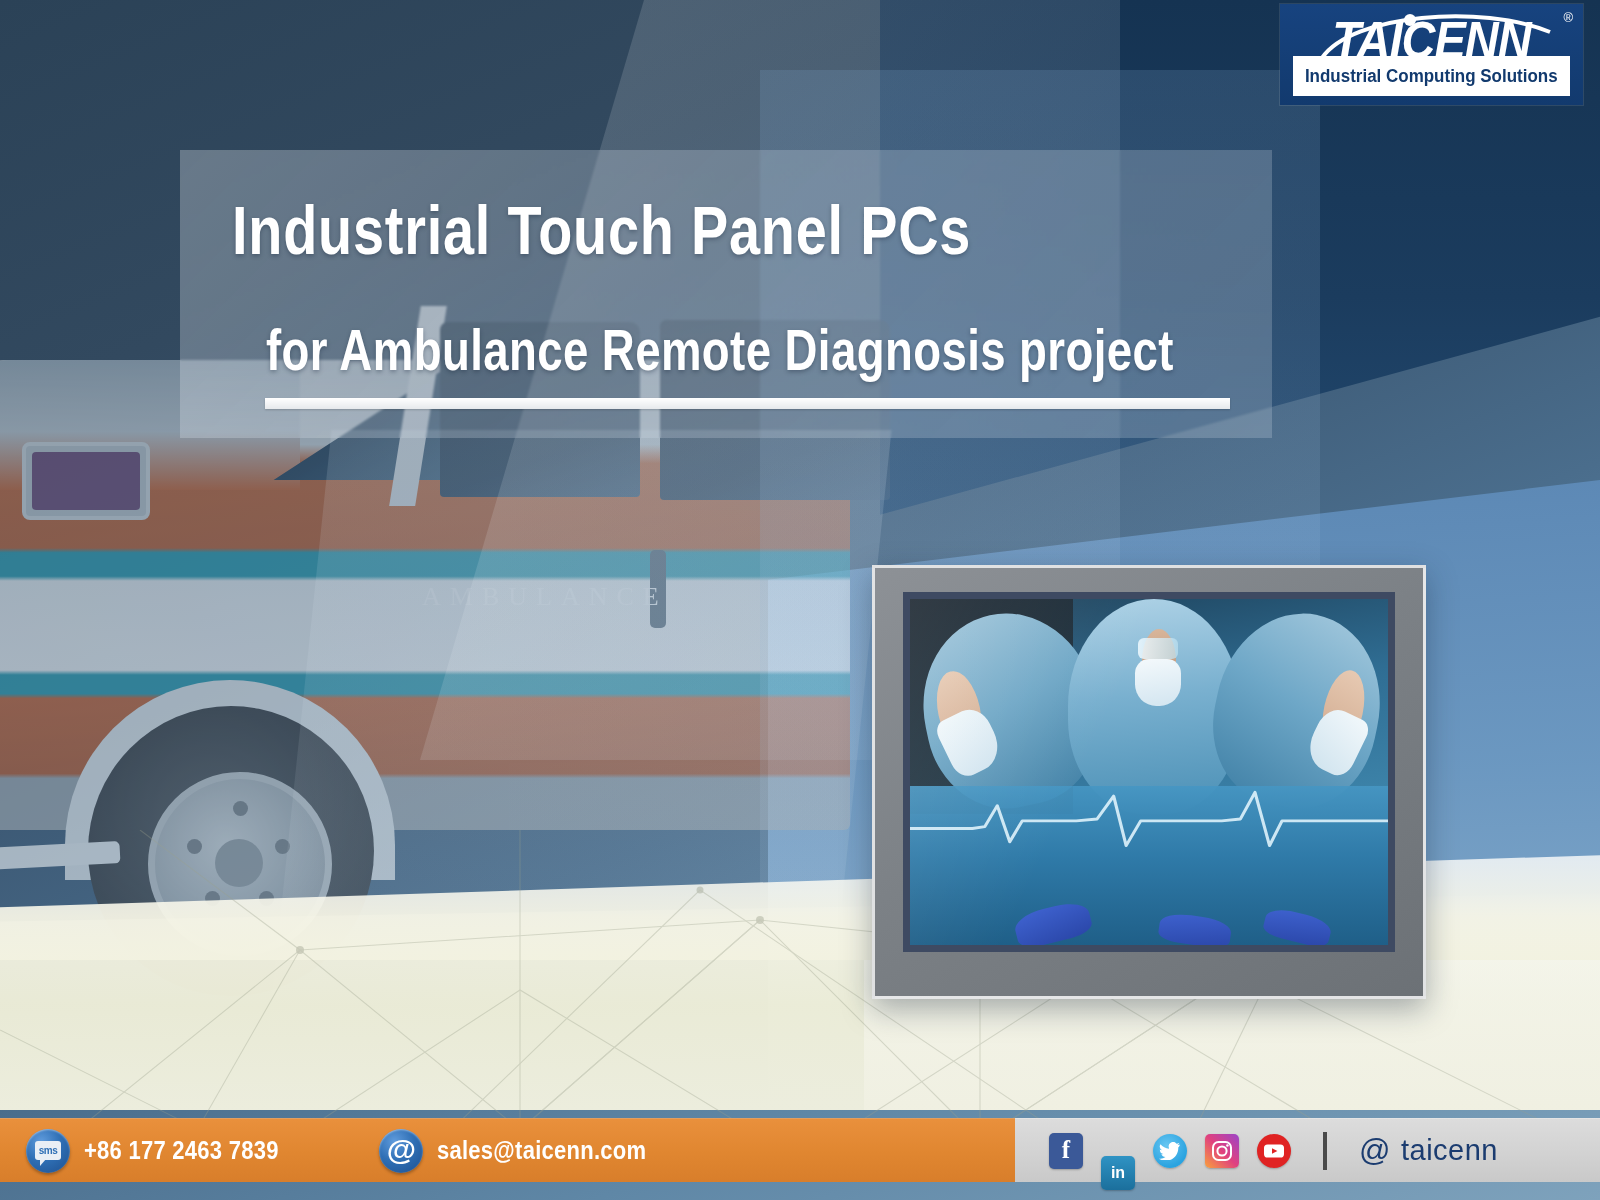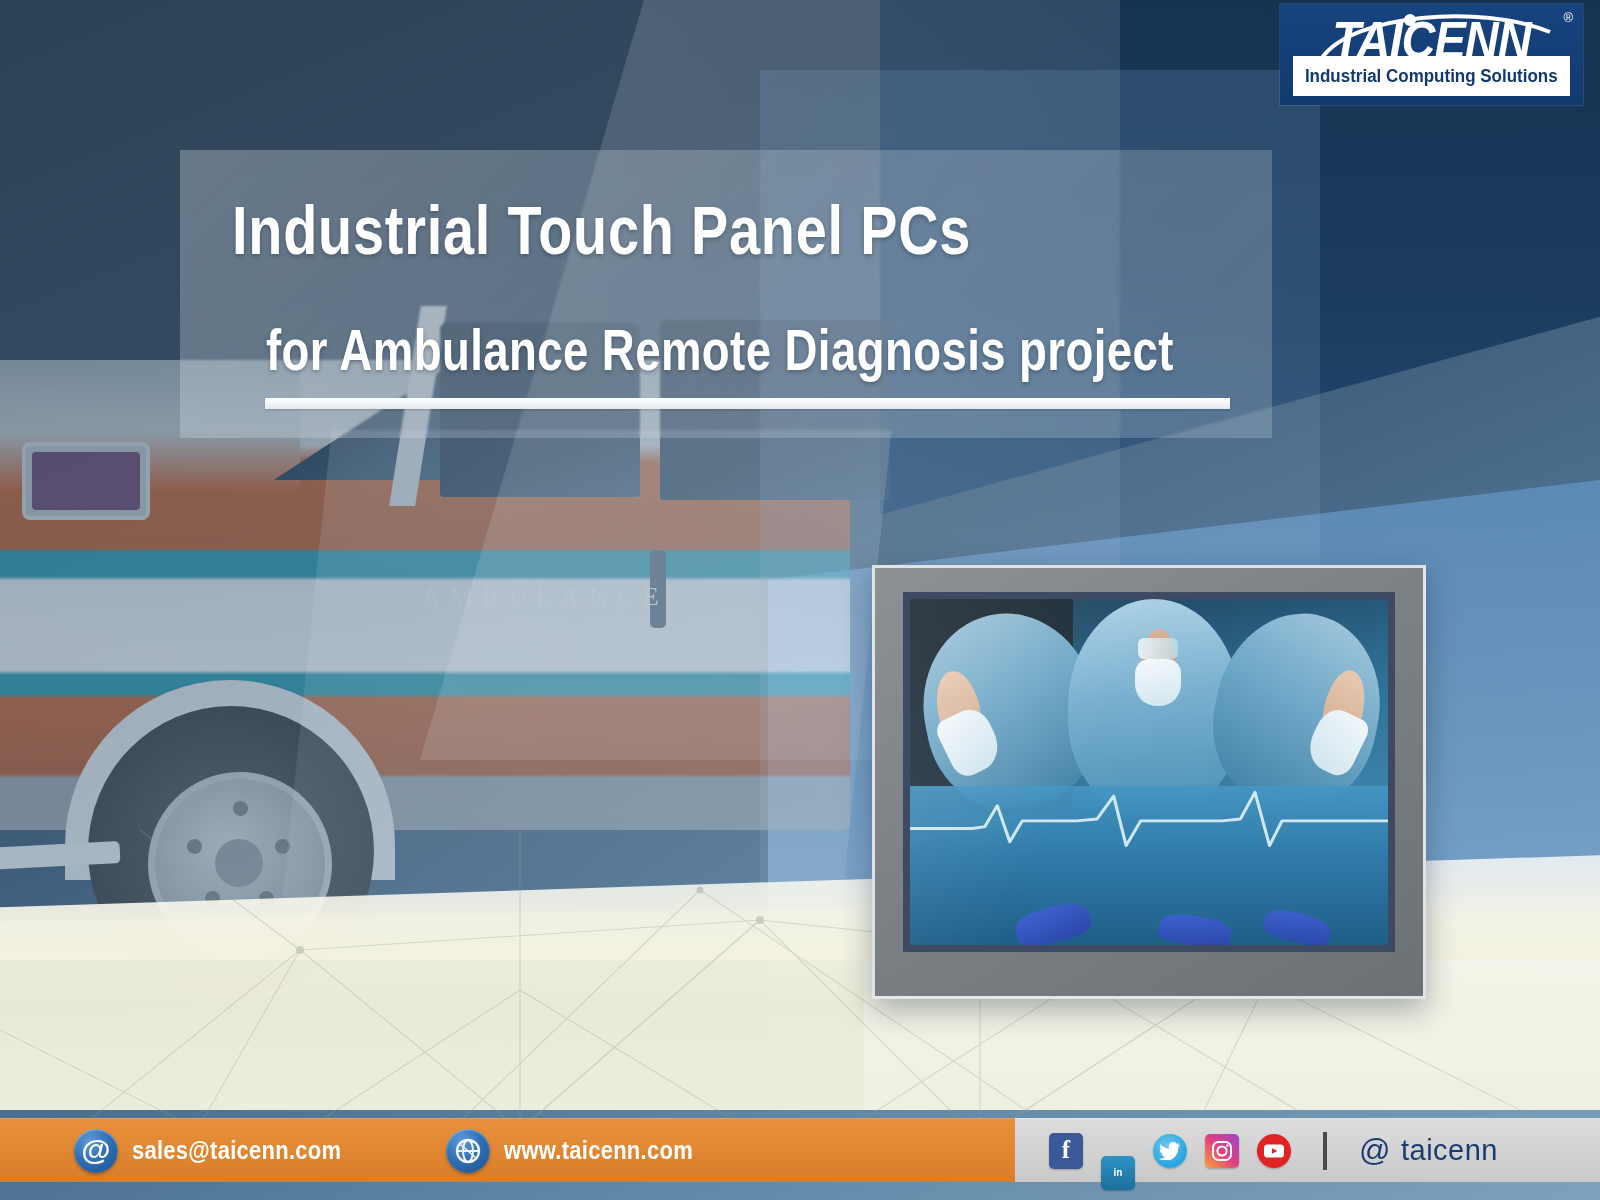--- a/index.html
+++ b/index.html
@@ -295,21 +295,21 @@
     flex:1;background:linear-gradient(180deg,#dcdcdc 0%,#d2d2d2 55%,#c9c9c9 100%);
     display:flex;align-items:center;gap:18px;padding-left:34px;
     border-top:1px solid rgba(255,255,255,.5);
   }
   .sico{width:34px;height:34px;border-radius:5px;flex:0 0 34px;position:relative;
     display:flex;align-items:center;justify-content:center;
     box-shadow:0 1px 2px rgba(0,0,0,.25);}
   .s-fb{background:#3b5998;color:#fff;font-size:25px;font-weight:bold;
         font-family:"Liberation Serif", serif;line-height:1;padding-bottom:2px;}
   .s-li{background:linear-gradient(180deg,#2f93c4 0%,#1b6f9c 100%);color:#fff;
-        font-size:10px;font-weight:bold;margin-top:44px;}
+        font-size:16px;font-weight:bold;margin-top:44px;}
   .s-tw{background:radial-gradient(circle at 40% 34%,#67c6f2 0%,#2aa3e0 70%);border-radius:50%;}
   .s-ig{background:linear-gradient(45deg,#f9a03c 0%,#e0417f 50%,#9b45c9 100%);}
   .s-yt{background:#e02323;border-radius:50%;}
   .divider{width:4px;height:38px;background:#4a4a4a;margin:0 14px;}
   .handle-txt{
     color:#1b3c70;font-size:29px;font-family:"Liberation Sans", sans-serif;
     letter-spacing:.5px;display:flex;align-items:center;gap:10px;
   }
   .handle-at{font-size:31px;}
 </style>
@@ -427,39 +427,34 @@
 
         <div class="screen-sheen"></div>
       </div>
     </div>
   </div>
 
   <div class="footer">
 
     <div class="footer-orange">
 
+      <div class="fitem phone">
+        <div class="circ">
+          <div class="sms-bubble">sms</div>
+        </div>
+        <div class="ftext">+86 177 2463 7839</div>
+      </div>
 
       <div class="fitem mail">
         <div class="circ">
           <span class="at-glyph">@</span>
         </div>
         <div class="ftext">sales@taicenn.com</div>
       </div>
 
-      <div class="fitem web">
-        <div class="circ">
-          <svg width="28" height="28" viewBox="0 0 28 28">
-            <circle cx="14" cy="14" r="11" fill="none" stroke="#f2f6fb" stroke-width="2.4"></circle>
-            <ellipse cx="14" cy="14" rx="5" ry="11" fill="none" stroke="#f2f6fb" stroke-width="2"></ellipse>
-            <line x1="3" y1="14" x2="25" y2="14" stroke="#f2f6fb" stroke-width="2"></line>
-            <line x1="6" y1="7" x2="22" y2="21" stroke="#f2f6fb" stroke-width="1.6"></line>
-          </svg>
-        </div>
-        <div class="ftext">www.taicenn.com</div>
-      </div>
 
     </div>
 
     <div class="footer-gray">
       <div class="sico s-fb">f</div>
       <div class="sico s-li">in</div>
       <div class="sico s-tw">
         <svg width="22" height="18" viewBox="0 0 22 18">
           <path d="M21 2.4c-.8.35-1.6.58-2.5.69.9-.54 1.6-1.4 1.9-2.42-.85.5-1.8.87-2.8 1.07A4.4 4.4 0 0 0 9.9 5.75c0 .35.04.69.11 1A12.5 12.5 0 0 1 1.5 2.3a4.4 4.4 0 0 0 1.36 5.87c-.72-.02-1.4-.22-2-.55v.06a4.4 4.4 0 0 0 3.53 4.31 4.4 4.4 0 0 1-2 .08 4.4 4.4 0 0 0 4.1 3.05A8.85 8.85 0 0 1 0 16.7 12.45 12.45 0 0 0 6.75 18.7c8.1 0 12.53-6.7 12.53-12.52l-.01-.57A8.9 8.9 0 0 0 21 2.4z" fill="#ffffff"></path>
         </svg>

